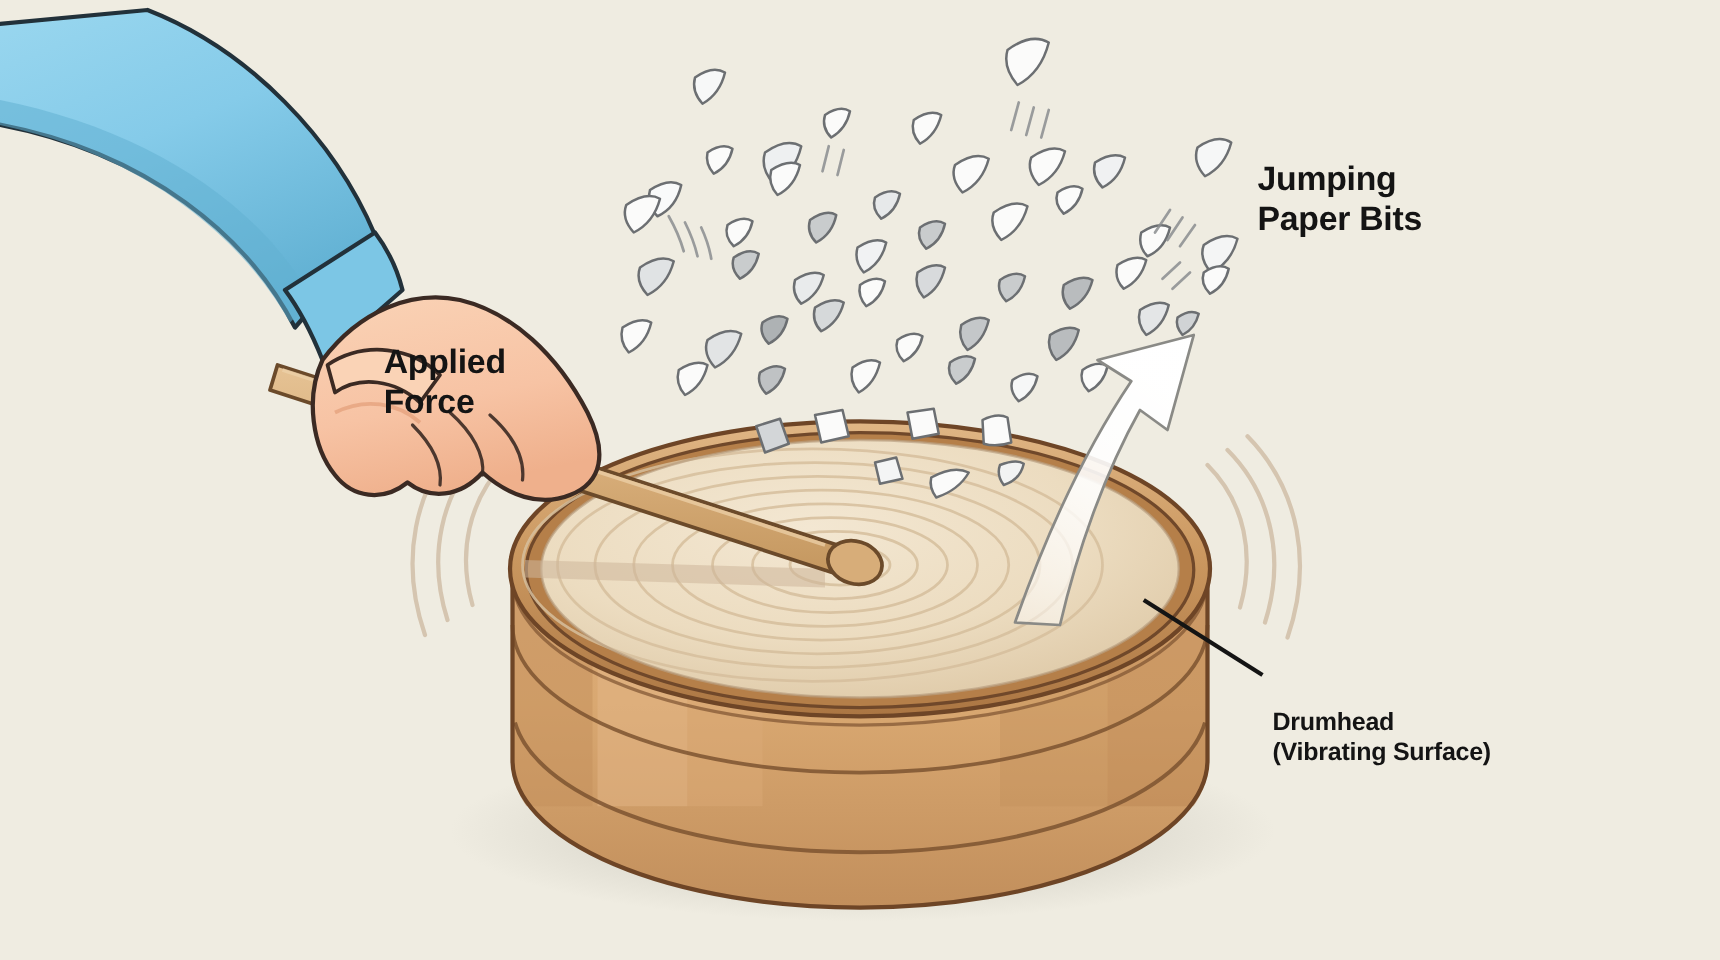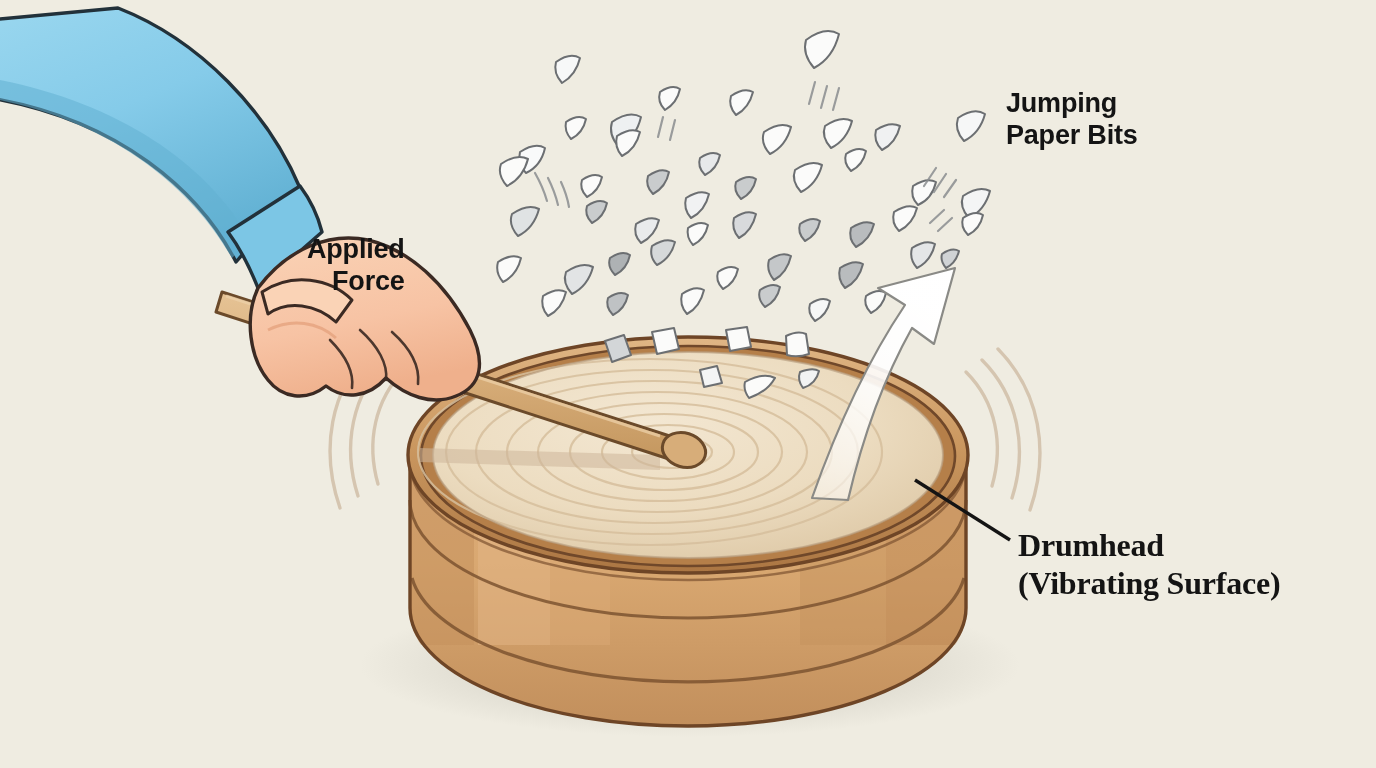--- a/index.html
+++ b/index.html
@@ -11,25 +11,26 @@
   #stage{position:relative;width:1376px;height:768px;}
   #art{position:absolute;inset:0;}
   .lbl{
     position:absolute;
     font-family:"Liberation Sans", sans-serif;
     font-weight:bold;
     color:#141414;
     line-height:1.18;
     letter-spacing:-0.2px;
     white-space:pre;
+    margin-top:40px;
   }
   #lbl-jumping{left:1006px;top:88px;font-size:27px;}
   #lbl-vibration{left:964px;top:317px;font-size:26px;}
-  #lbl-drumhead{left:1018px;top:527px;font-size:32px;font-family:Liberation Serif, serif;}
-  #lbl-applied{left:307px;top:234px;font-size:27px;text-align:right;}
+  #lbl-drumhead{left:1018px;top:527px;font-size:20px;}
+  #lbl-applied{left:307px;top:234px;font-size:27px;text-align:left;}
 </style>
 </head>
 <body>
 
 <div id="stage">
 
   <svg id="art" viewBox="0 0 1376 768">
     <defs>
       <linearGradient id="gSleeve" x1="0" y1="0" x2="0.5" y2="1">
         <stop offset="0%" stop-color="#9ad7ef"></stop>

